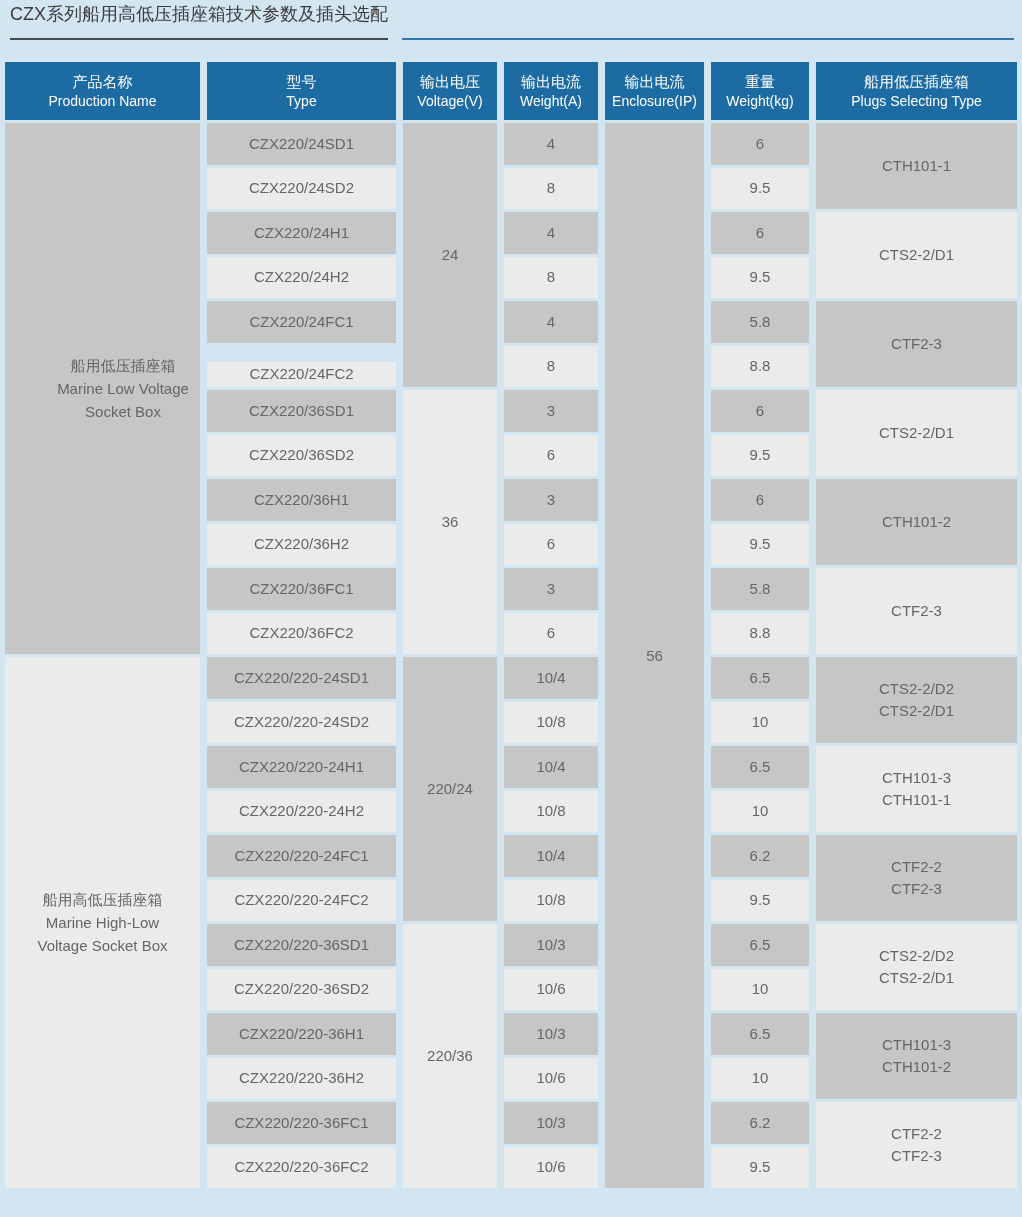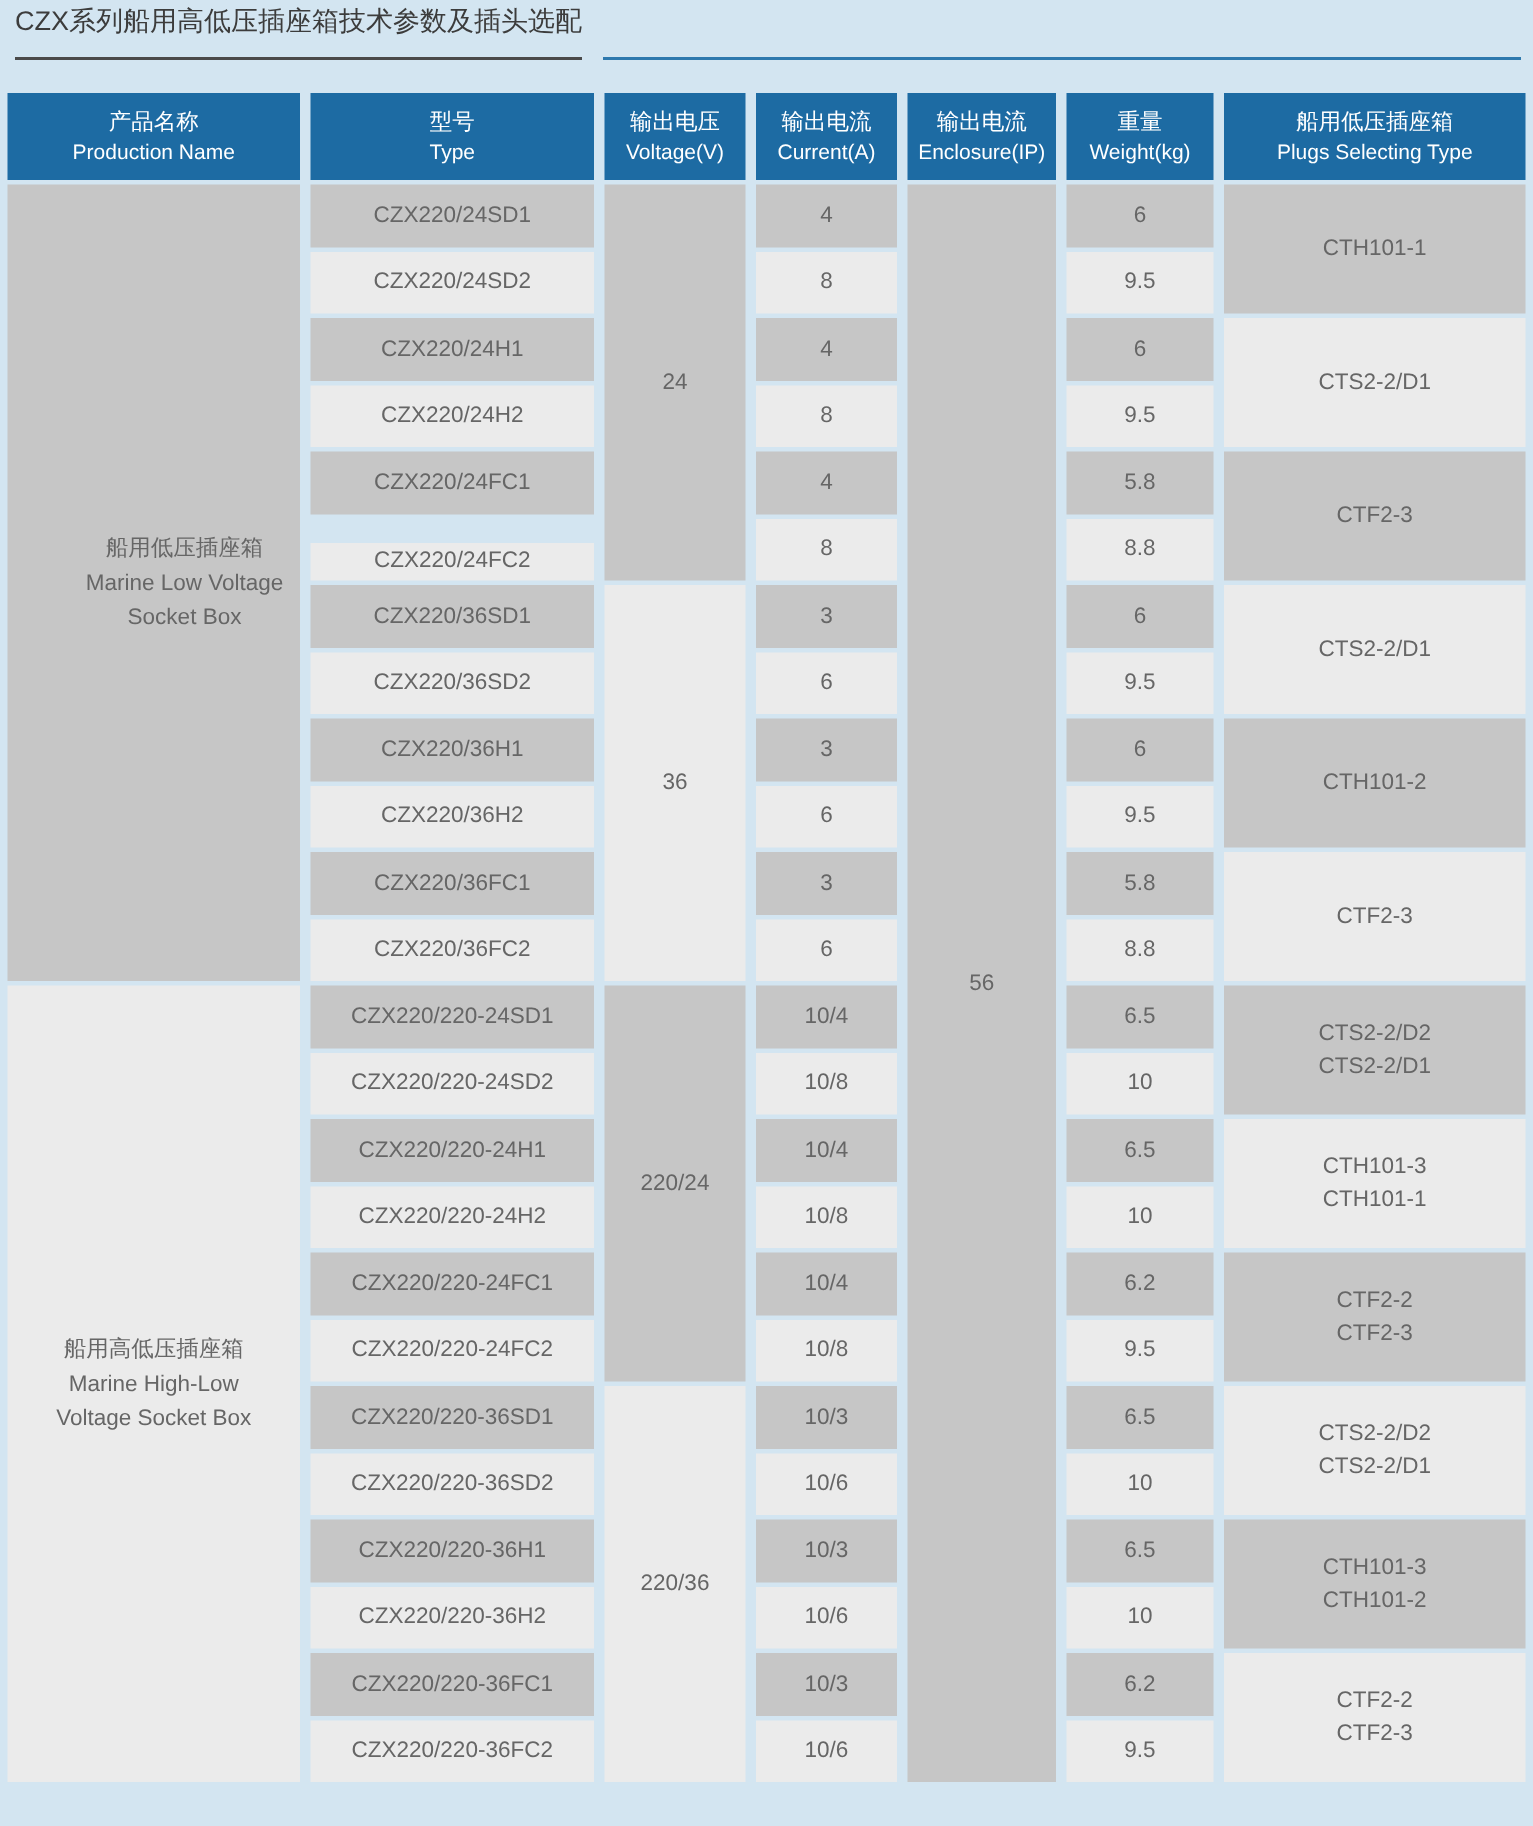--- a/index.html
+++ b/index.html
@@ -82,21 +82,21 @@
       <div class="cell head" style="grid-area: 1 / 2 / span 1;">
         <span class="zh">型号</span>
         <span class="en">Type</span>
       </div>
       <div class="cell head" style="grid-area: 1 / 3 / span 1;">
         <span class="zh">输出电压</span>
         <span class="en">Voltage(V)</span>
       </div>
       <div class="cell head" style="grid-area: 1 / 4 / span 1;">
         <span class="zh">输出电流</span>
-        <span class="en">Current(A)</span>
+        <span class="en">Weight(A)</span>
       </div>
       <div class="cell head" style="grid-area: 1 / 5 / span 1;">
         <span class="zh">输出电流</span>
         <span class="en">Enclosure(IP)</span>
       </div>
       <div class="cell head" style="grid-area: 1 / 6 / span 1;">
         <span class="zh">重量</span>
         <span class="en">Weight(kg)</span>
       </div>
       <div class="cell head" style="grid-area: 1 / 7 / span 1;">

